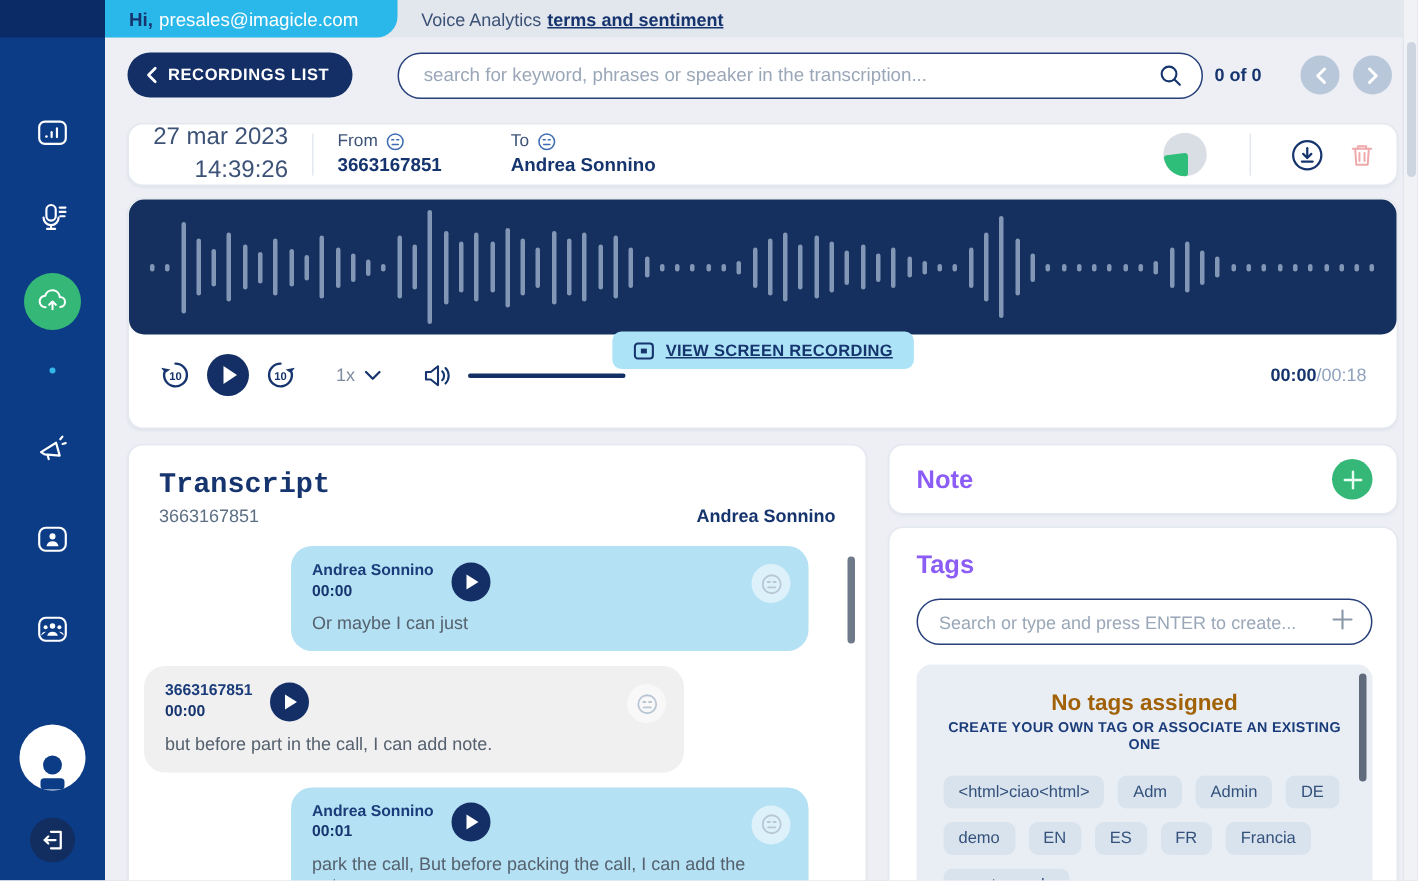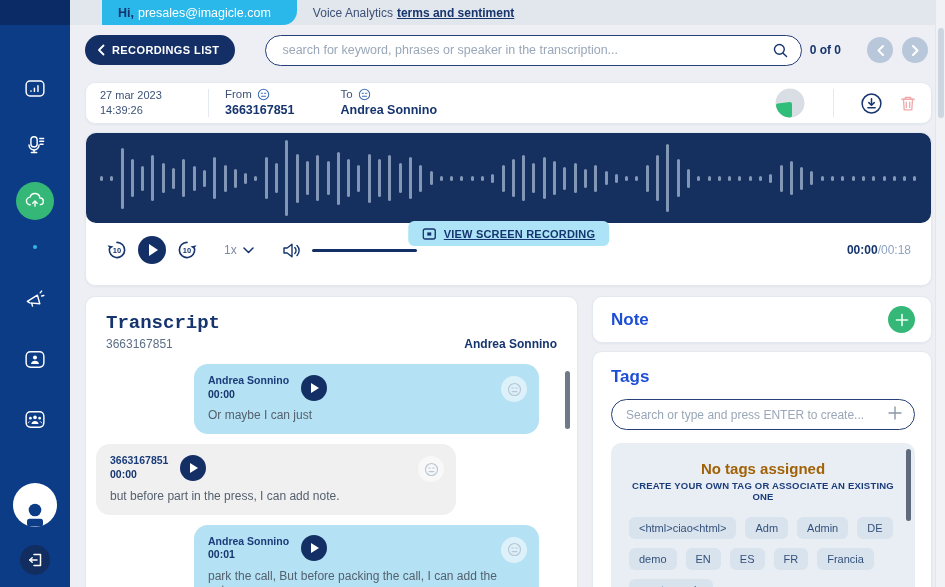--- a/index.html
+++ b/index.html
@@ -10,21 +10,21 @@
   
   .sidebar { position:relative; width:70px; height:100%; background:#0d3c86; flex:0 0 70px; }
   .sidebar-top { position:absolute; top:0; left:0; width:70px; height:25px; background:#0a2b66; }
   .side-item { position:absolute; left:50%; transform:translateX(-50%); display:flex; align-items:center; justify-content:center; cursor:pointer; }
   .green-circle { width:38px; height:38px; border-radius:50%; background:#35b877; display:flex; align-items:center; justify-content:center; }
   .cyan-dot { width:4px; height:4px; border-radius:50%; background:#35b6e8; }
 
   
   .main { flex:1; display:flex; flex-direction:column; position:relative; }
   .topbar { height:25px; background:#e2e6ed; display:flex; align-items:stretch; flex:0 0 25px; }
-  .greet-pill { background:#2ab7e9; border-radius:0 0 14px 0; padding:0 26px 0 16px; display:flex; align-items:center; font-size:12.5px; white-space:nowrap;margin-left:32px; }
+  .greet-pill { background:#2ab7e9; border-radius:0 0 14px 0; padding:0 26px 0 16px; display:flex; align-items:center; font-size:12.5px; white-space:nowrap; }
   .greet-pill .hi { color:#16356e; font-weight:bold; margin-right:4px; }
   .greet-pill .email { color:#ffffff; }
   .topbar-right { display:flex; align-items:center; padding-left:16px; font-size:12px; color:#3d5277; }
   .topbar-right .terms { font-weight:bold; text-decoration:underline; color:#16356e; margin-left:4px; cursor:pointer; }
 
   
   .content { flex:1; padding:8px 13px 0 15px; display:flex; flex-direction:column; }
 
   .header-row { display:flex; align-items:center; height:34px; flex:0 0 34px; }
   .back-btn { background:#142f66; color:#fff; border:none; border-radius:17px; height:30px; padding:0 16px 0 12px; font-size:11px; font-weight:bold; letter-spacing:.4px; display:flex; align-items:center; gap:7px; cursor:pointer; font-family:inherit; }
@@ -34,21 +34,21 @@
   .search-icon { position:absolute; right:13px; top:7px; }
   .count { margin-left:auto; margin-right:26px; font-size:12px; font-weight:bold; color:#16356e; }
   .nav-circles { display:flex; gap:9px; margin-right:4px; }
   .nav-circle { width:26px; height:26px; border-radius:50%; background:#b9c7da; border:none; display:flex; align-items:center; justify-content:center; cursor:pointer; }
 
   .card { background:#fff; border:1px solid #e4e8ef; border-radius:10px; box-shadow:0 1px 2px rgba(20,47,102,.05); }
 
   
   .info-card { margin-top:15px; height:42px; flex:0 0 42px; display:flex; align-items:center; padding:0 14px; }
   .dt-block { width:92px; }
-  .dt-block div { font-size:11px; color:#3d5277; line-height:1.35; }
+  .dt-block div { font-size:16px; color:#3d5277; line-height:1.35;text-align:right; }
   .vdiv { width:1px; height:28px; background:#e4e8ef; margin:0 16px; }
   .party { margin-right:46px; }
   .party .lbl { font-size:11.5px; color:#3d5277; display:flex; align-items:center; gap:5px; line-height:1.2; }
   .party .val { font-size:12.5px; color:#16356e; font-weight:bold; line-height:1.3; }
   .sentiment { margin-left:auto; display:flex; align-items:center; gap:10px; }
   .sentiment-text .s-lbl { font-size:12px; font-weight:bold; color:#16356e; line-height:1.3; }
   .sentiment-text .s-val { font-size:12px; color:#3d5277; line-height:1.3; }
   .icon-btn { background:none; border:none; cursor:pointer; display:flex; align-items:center; justify-content:center; padding:0; }
 
   
@@ -85,21 +85,21 @@
   .b-meta .b-name { font-size:10.5px; font-weight:bold; color:#1b3c7a; line-height:1.3; }
   .b-meta .b-time { font-size:10.5px; font-weight:bold; color:#16356e; line-height:1.3; }
   .b-play { width:26px; height:26px; border-radius:50%; background:#142f66; border:none; display:flex; align-items:center; justify-content:center; cursor:pointer; flex:0 0 26px; }
   .b-play .tri { width:0; height:0; border-left:8px solid #fff; border-top:5px solid transparent; border-bottom:5px solid transparent; margin-left:2px; }
   .b-emoji { position:absolute; right:12px; top:12px; width:26px; height:26px; border-radius:50%; background:rgba(255,255,255,.55); border:none; display:flex; align-items:center; justify-content:center; cursor:pointer; color:#b9c6d4; }
   .b-text { margin-top:7px; font-size:12px; color:#55616e; }
   .t-scrollbar { position:absolute; right:7px; top:74px; width:5px; height:58px; border-radius:3px; background:#6e7a8a; cursor:pointer; }
 
   .right-col { flex:1; display:flex; flex-direction:column; min-height:0; }
   .note-card { flex:0 0 47px; height:47px; display:flex; align-items:center; justify-content:space-between; padding:0 16px 0 18px; margin-bottom:8px; }
-  .note-title, .tags-title { font-size:17px; font-weight:bold; color:#1d4ed8; }
+  .note-title, .tags-title { font-size:17px; font-weight:bold; color:#8b5cf6; }
   .note-add { width:27px; height:27px; border-radius:50%; background:#35b877; border:none; display:flex; align-items:center; justify-content:center; cursor:pointer; }
 
   .tags-card { flex:1; padding:15px 16px 0 18px; display:flex; flex-direction:column; min-height:0; }
   .tags-search-wrap { position:relative; margin-top:12px; }
   .tags-input { width:100%; height:31px; border:1.5px solid #27407a; border-radius:16px; padding:0 34px 0 14px; font-size:12px; color:#3d5277; outline:none; background:#fff; font-family:inherit; }
   .tags-input::placeholder { color:#9aa7b8; }
   .tags-plus { position:absolute; right:12px; top:6px; color:#8a97a8; }
   .tags-panel { margin-top:13px; flex:1; background:#e9eef5; border-radius:10px; padding:17px 18px 14px; position:relative; }
   .empty-title { text-align:center; font-size:15px; font-weight:bold; color:#a16207; }
   .empty-sub { text-align:center; font-size:9.5px; font-weight:bold; color:#1b3c7a; margin-top:3px; letter-spacing:.2px; }
@@ -514,21 +514,21 @@
     <button class="b-emoji">
       <span>
         <svg width="15" height="15" viewBox="0 0 14 14" fill="none" stroke="currentColor" stroke-width="1.1" stroke-linecap="round">
                       <circle cx="7" cy="7" r="5.6"></circle>
                       <line x1="4.5" y1="5.6" x2="5.9" y2="5.6"></line>
                       <line x1="8.1" y1="5.6" x2="9.5" y2="5.6"></line>
                       <line x1="4.8" y1="9" x2="9.2" y2="9"></line>
                     </svg>
       </span>
     </button>
-    <div class="b-text">but before part in the press, I can add note.</div>
+    <div class="b-text">but before part in the call, I can add note.</div>
   </div>
               <div class="bubble right">
     <div class="b-top">
       <div class="b-meta">
         <div class="b-name">Andrea Sonnino</div>
         <div class="b-time">00:01</div>
       </div>
       <button class="b-play">
         <span class="tri"></span>
       </button>

